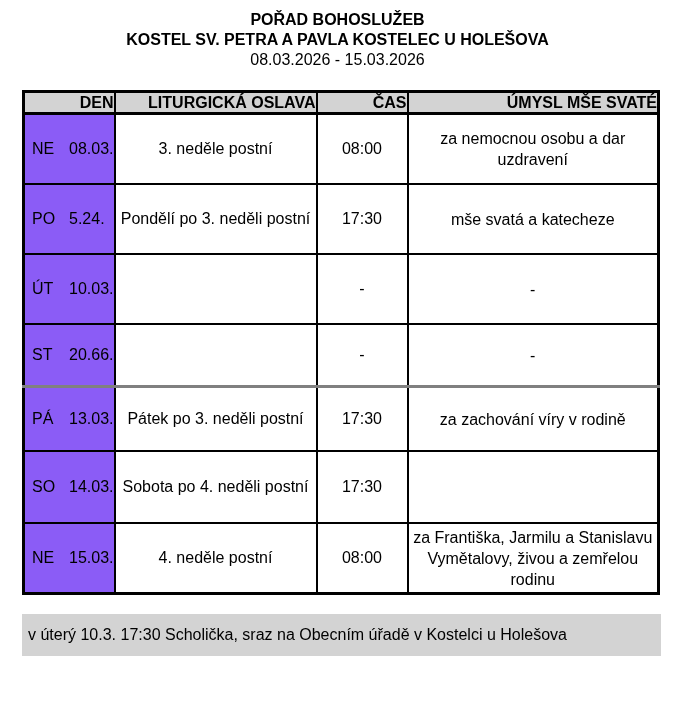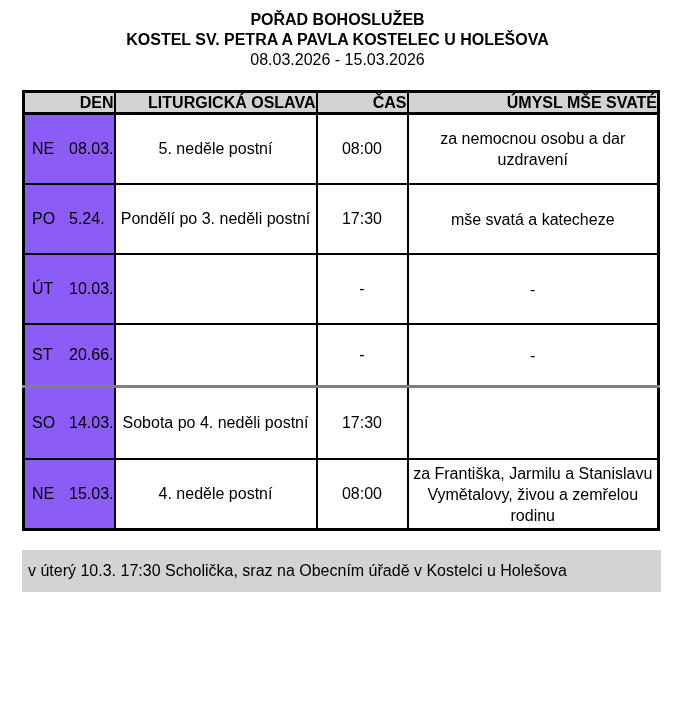--- a/index.html
+++ b/index.html
@@ -122,21 +122,21 @@
         <th>LITURGICKÁ OSLAVA</th>
         <th>ČAS</th>
         <th>ÚMYSL MŠE SVATÉ</th>
       </tr>
     </thead>
     <tbody>
       <tr class="h68">
         <td class="day">
           <span class="abbr">NE</span><span>08.03.</span>
         </td>
-        <td class="celebration">5. neděle postní</td>
+        <td class="celebration">3. neděle postní</td>
         <td class="time">08:00</td>
         <td class="intention">za nemocnou osobu a dar
 uzdravení</td>
       </tr>
       <tr class="h68">
         <td class="day">
           <span class="abbr">PO</span><span>5.24.</span>
         </td>
         <td class="celebration">Pondělí po 3. neděli postní</td>
         <td class="time">17:30</td>
@@ -150,20 +150,28 @@
         <td class="time">-</td>
         <td class="intention">-</td>
       </tr>
       <tr class="h60 grey-divider">
         <td class="day">
           <span class="abbr">ST</span><span>20.66.</span>
         </td>
         <td class="celebration"></td>
         <td class="time">-</td>
         <td class="intention">-</td>
+      </tr>
+      <tr class="h62">
+        <td class="day">
+          <span class="abbr">PÁ</span><span>13.03.</span>
+        </td>
+        <td class="celebration">Pátek po 3. neděli postní</td>
+        <td class="time">17:30</td>
+        <td class="intention">za zachování víry v rodině</td>
       </tr>
       <tr class="h70">
         <td class="day">
           <span class="abbr">SO</span><span>14.03.</span>
         </td>
         <td class="celebration">Sobota po 4. neděli postní</td>
         <td class="time">17:30</td>
         <td class="intention"></td>
       </tr>
       <tr class="h68">

